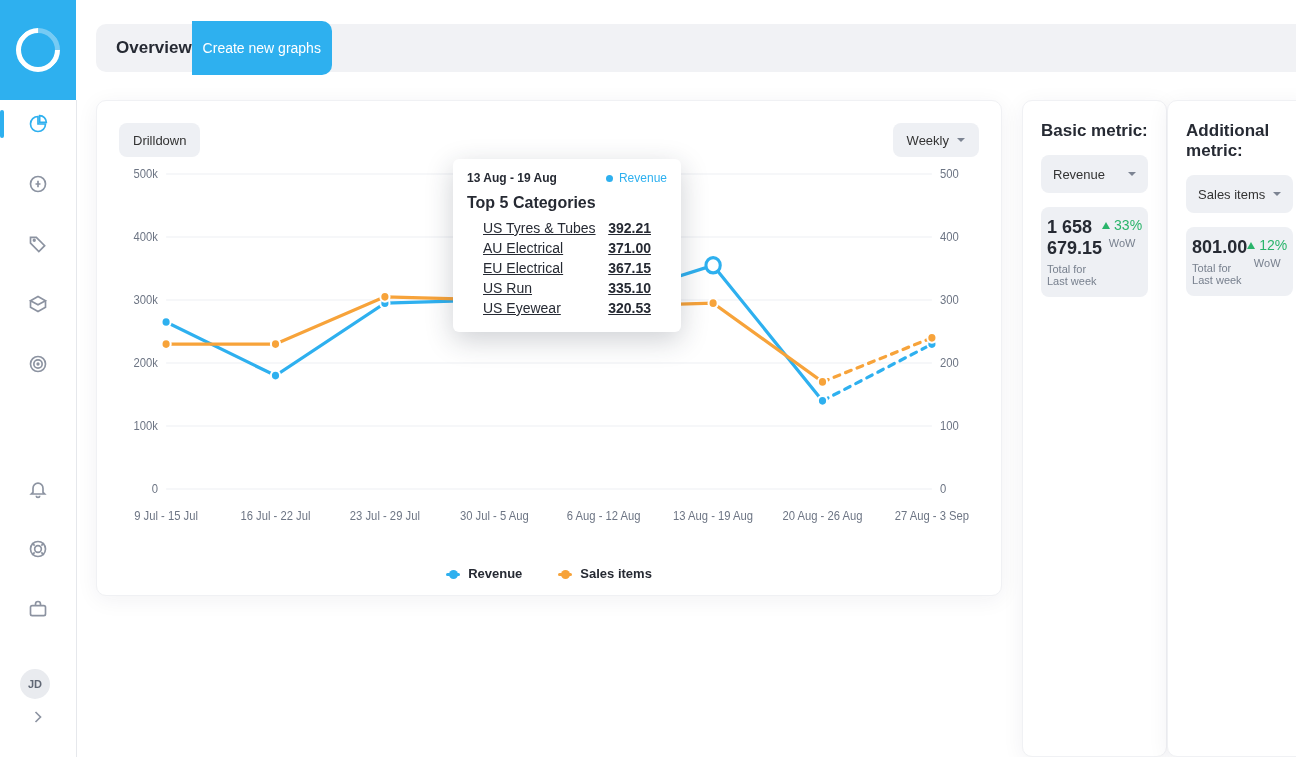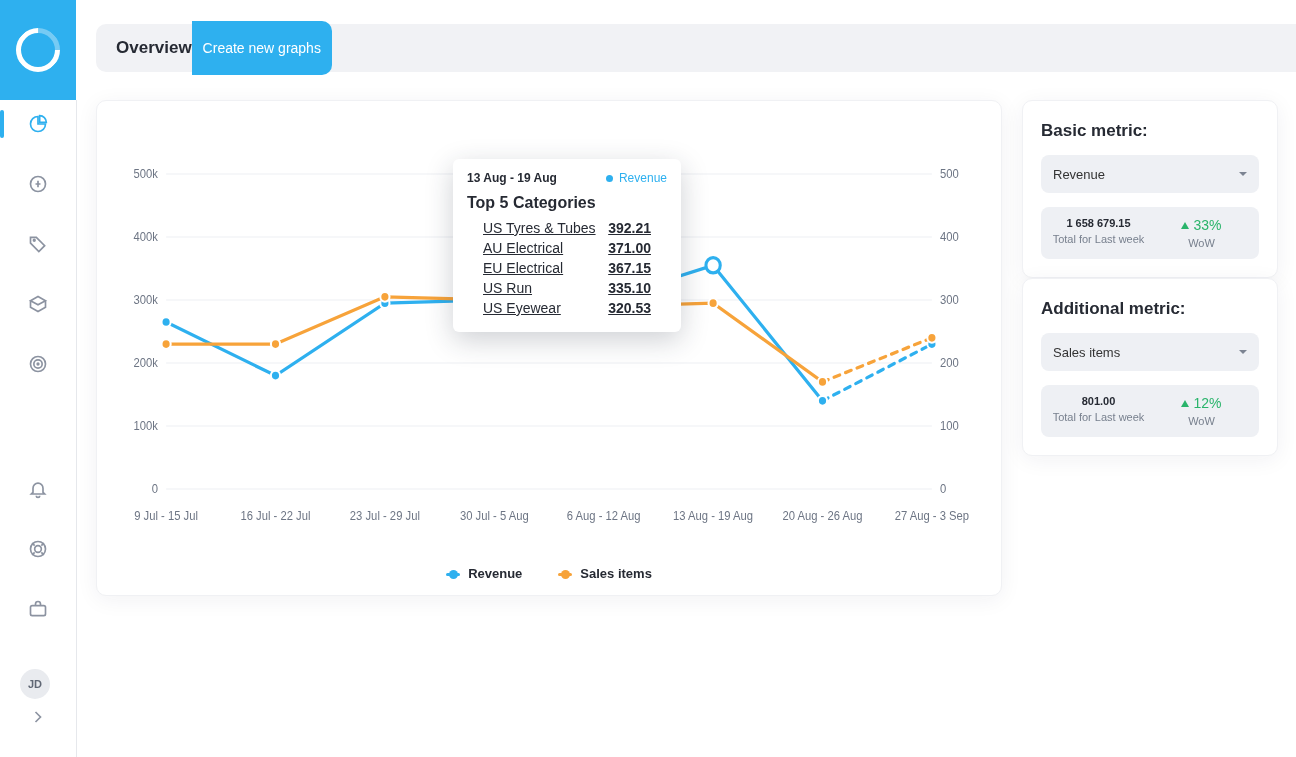--- a/index.html
+++ b/index.html
@@ -56,21 +56,21 @@
   
   .main{
     position:absolute;left:calc(var(--sidebar-w) + 20px);right:0;top:100px;bottom:0;
     display:flex;gap:20px;padding-right:18px;
   }
   .chart-card{
     flex:1;background:var(--panel);border-radius:10px;border:1px solid #f0f1f4;
     box-shadow:0 4px 22px rgba(30,40,60,0.06);
     height:460px;padding:22px 22px 12px 22px;position:relative;
   }
-  .side-col{width:256px;display:flex;flex-direction:column;}
+  .side-col{width:256px;display:flex;}
 
   .pill{
     background:var(--chip);border:none;border-radius:8px;height:34px;padding:0 14px;font-size:13px;color:#333;display:inline-flex;align-items:center;gap:8px;cursor:pointer;
   }
   .pill .caret{width:0;height:0;border-left:4px solid transparent;border-right:4px solid transparent;border-top:4px solid #7c8492;}
 
   .chart-toolbar{display:flex;align-items:center;}
   .chart-toolbar .right{margin-left:auto;}
 
   
@@ -95,21 +95,21 @@
 
   
   .metric-card{background:var(--panel);border-radius:10px;border:1px solid #f0f1f4;box-shadow:0 4px 22px rgba(30,40,60,0.06);padding:18px;}
   .metric-card h3{margin:2px 0 14px 0;font-size:17px;}
   .select{
     width:100%;text-align:left;background:var(--chip);border:none;border-radius:8px;height:38px;padding:0 12px;font-size:13px;color:#333;display:flex;align-items:center;cursor:pointer;
   }
   .select .caret{margin-left:auto;width:0;height:0;border-left:4px solid transparent;border-right:4px solid transparent;border-top:4px solid #7c8492;}
   .stat-box{margin-top:14px;background:var(--chip);border-radius:8px;display:flex;padding:10px 6px;}
   .stat-col{flex:1;display:flex;flex-direction:column;align-items:center;gap:4px;}
-  .stat-val{font-size:11px;font-weight:700;text-align:center;}
+  .stat-val{font-size:18px;font-weight:700;}
   .stat-lbl{font-size:11px;color:#78808e;}
   .delta{color:var(--green);font-weight:400;font-size:14px;display:flex;align-items:center;gap:4px;}
   .delta .up{width:0;height:0;border-left:4px solid transparent;border-right:4px solid transparent;border-bottom:7px solid var(--green);}
   .grid-line{stroke:#eef0f4;stroke-width:1;}
   .tick{font-size:11px;fill:#6d7584;}
 </style>
 </head>
 <body>
 
 <div class="brand">
@@ -182,20 +182,31 @@
 </nav>
 
 <div class="header">
   <h1>Overview</h1>
   <button class="new-btn">Create new graphs</button>
 </div>
 
 <div class="main">
 
   <section class="chart-card">
+    <div class="chart-toolbar">
+      <button class="pill">
+        <span>Drilldown</span>
+      </button>
+      <div class="right">
+        <button class="pill">
+          <span>Weekly</span>
+          <span class="caret"></span>
+        </button>
+      </div>
+    </div>
 
     <div class="chart-wrap">
       <svg id="chart" width="100%" height="100%" viewBox="0 0 840 340" preserveAspectRatio="none">
           <line class="grid-line" x1="46" x2="794" y1="298" y2="298"></line>
           <text class="tick" text-anchor="end" x="38" y="302">0</text>
           <line class="grid-line" x1="46" x2="794" y1="240.4" y2="240.4"></line>
           <text class="tick" text-anchor="end" x="38" y="244.4">100k</text>
           <line class="grid-line" x1="46" x2="794" y1="182.8" y2="182.8"></line>
           <text class="tick" text-anchor="end" x="38" y="186.8">200k</text>
           <line class="grid-line" x1="46" x2="794" y1="125.20000000000002" y2="125.20000000000002"></line>

